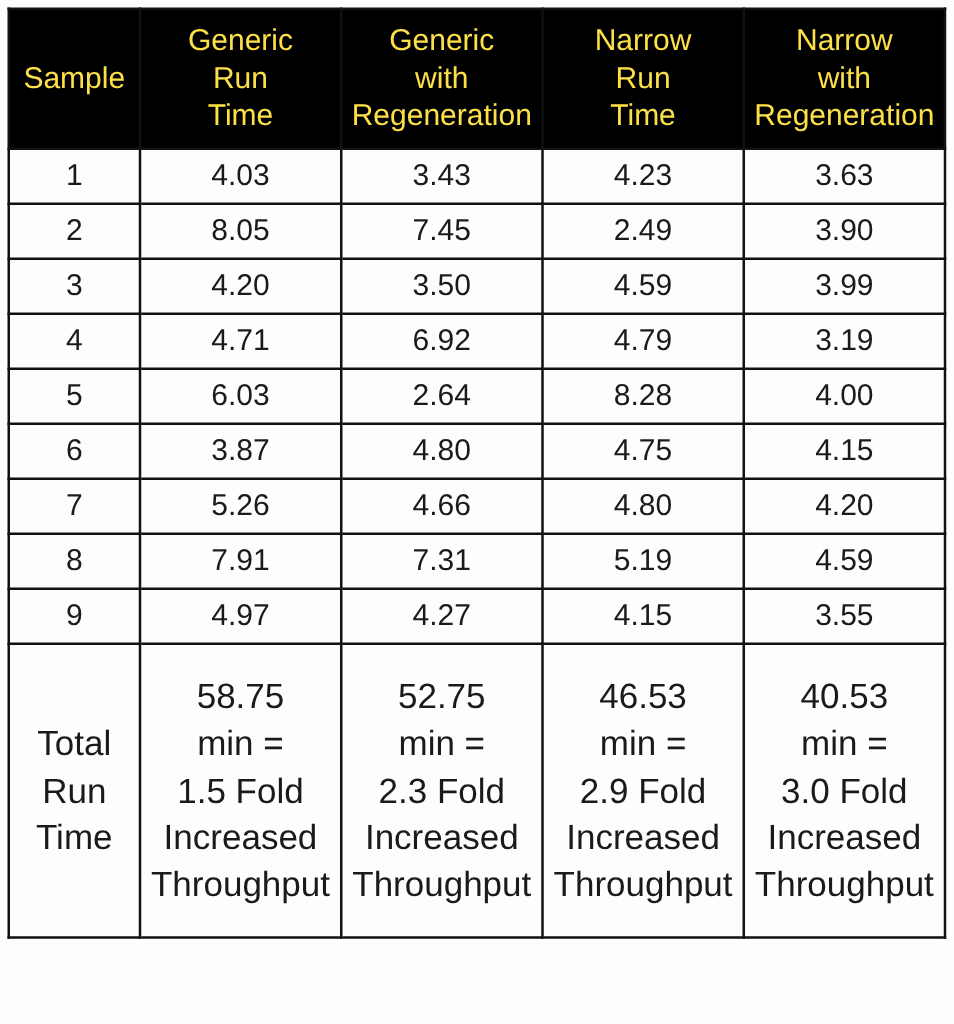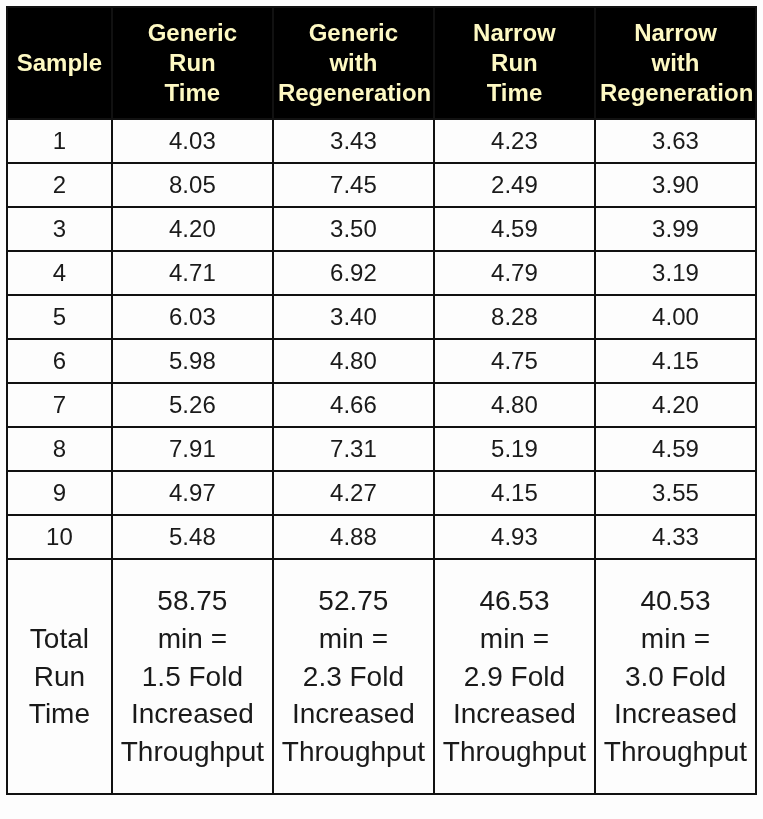--- a/index.html
+++ b/index.html
@@ -19,22 +19,22 @@
   }
   th, td {
     border: 2px solid #111;
     text-align: center;
     vertical-align: middle;
     padding: 6px 4px;
     line-height: 1.25;
   }
   thead th {
     background: #000;
-    color: #fef9c3;
-    font-weight: 700;
+    color: #fde047;
+    font-weight: 400;
     font-size: 24px;
     padding: 10px 4px;
   }
   .col-sample { width: 14%; }
   .col-data   { width: 21.5%; }
   tbody td { font-size: 24px; }
   .summary-cell {
     font-size: 28px;
     line-height: 1.35;
     padding: 22px 4px;
@@ -106,27 +106,27 @@
     <tr>
       <td>4</td>
       <td>4.71</td>
       <td>6.92</td>
       <td>4.79</td>
       <td>3.19</td>
     </tr>
     <tr>
       <td>5</td>
       <td>6.03</td>
-      <td>3.40</td>
+      <td>2.64</td>
       <td>8.28</td>
       <td>4.00</td>
     </tr>
     <tr>
       <td>6</td>
-      <td>5.98</td>
+      <td>3.87</td>
       <td>4.80</td>
       <td>4.75</td>
       <td>4.15</td>
     </tr>
     <tr>
       <td>7</td>
       <td>5.26</td>
       <td>4.66</td>
       <td>4.80</td>
       <td>4.20</td>
@@ -137,27 +137,20 @@
       <td>7.31</td>
       <td>5.19</td>
       <td>4.59</td>
     </tr>
     <tr>
       <td>9</td>
       <td>4.97</td>
       <td>4.27</td>
       <td>4.15</td>
       <td>3.55</td>
-    </tr>
-    <tr>
-      <td>10</td>
-      <td>5.48</td>
-      <td>4.88</td>
-      <td>4.93</td>
-      <td>4.33</td>
     </tr>
     <tr>
       <td class="summary-cell">
         <span>Total</span>
         <span>Run</span>
         <span>Time</span>
       </td>
       <td class="summary-cell">
         <span>58.75</span>
         <span>min =</span>

